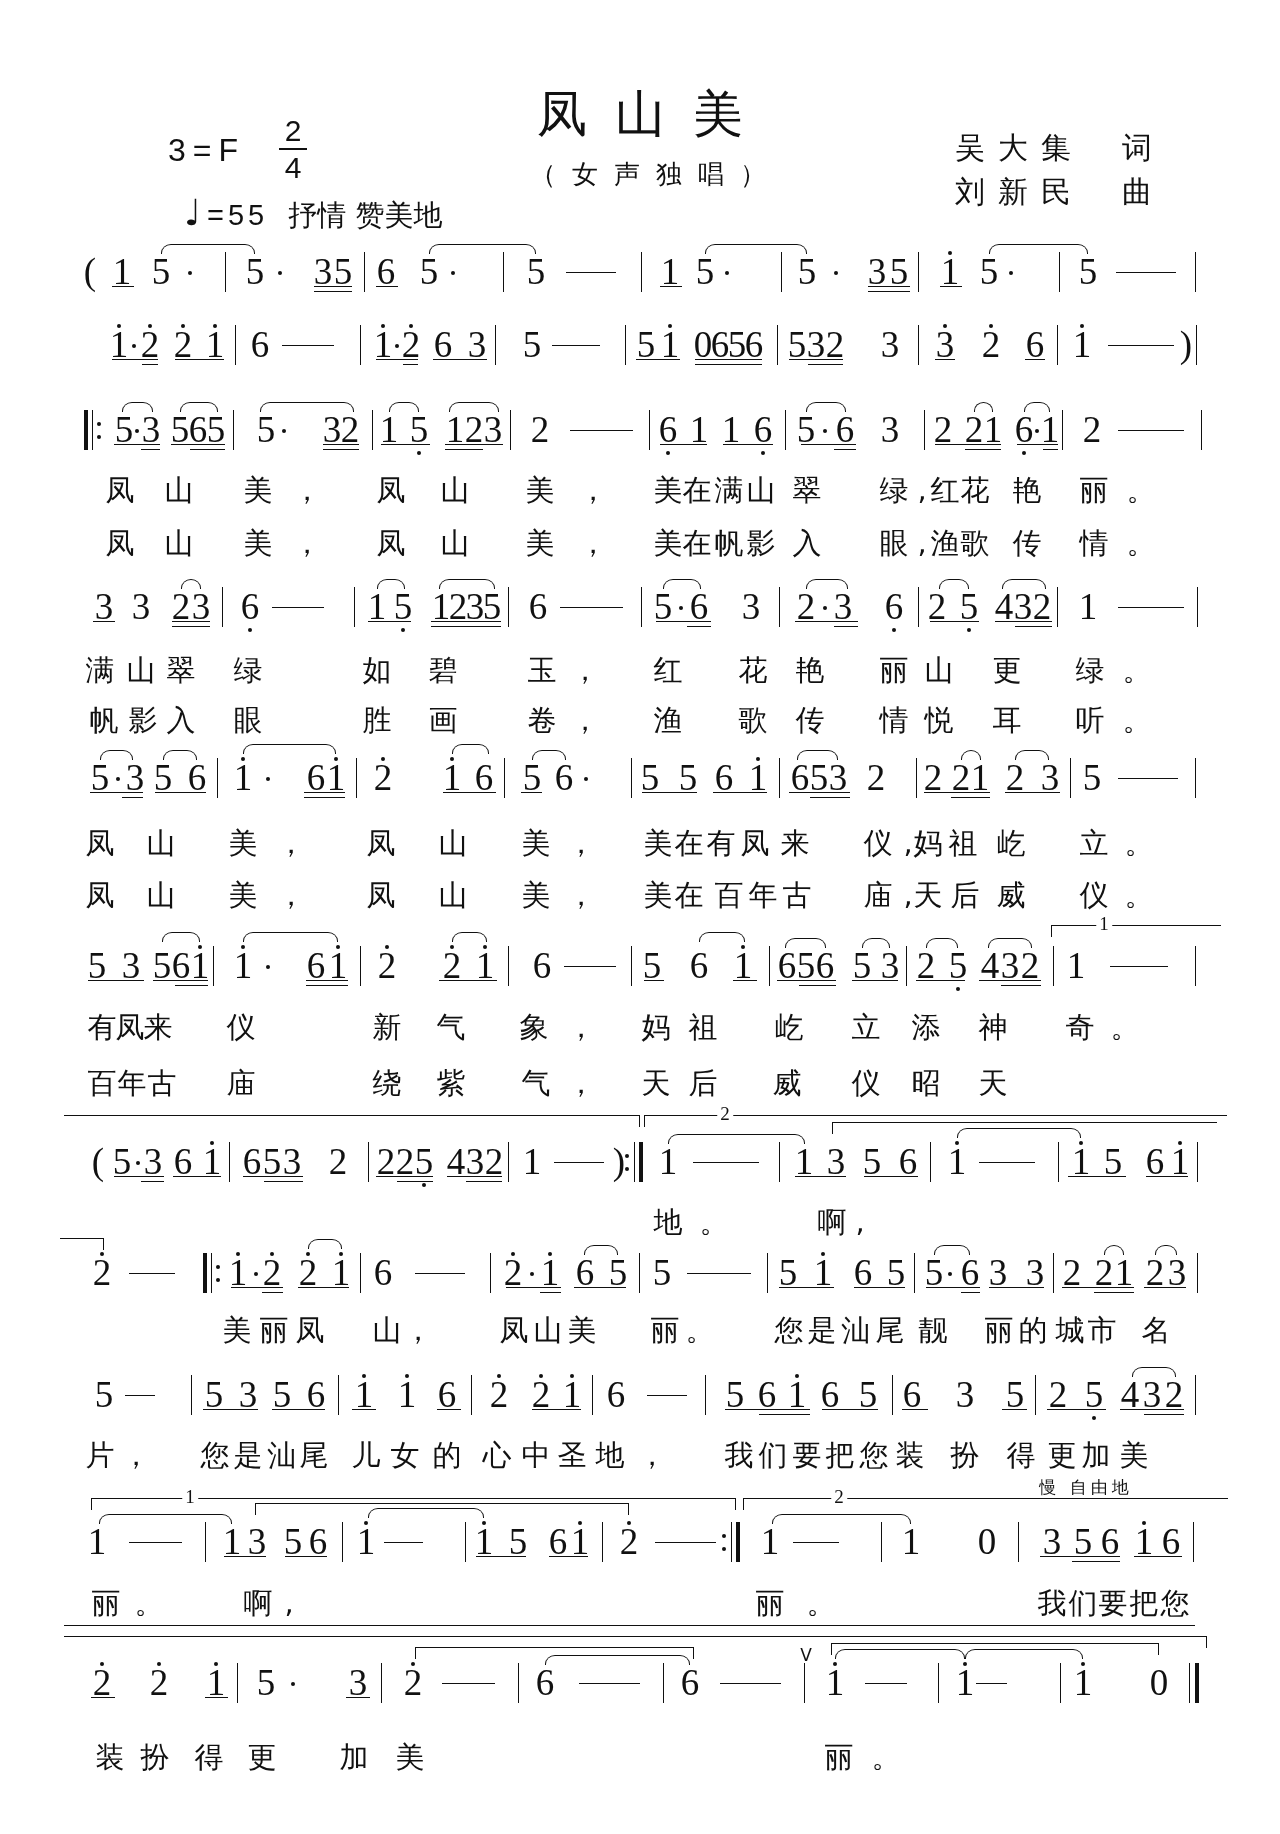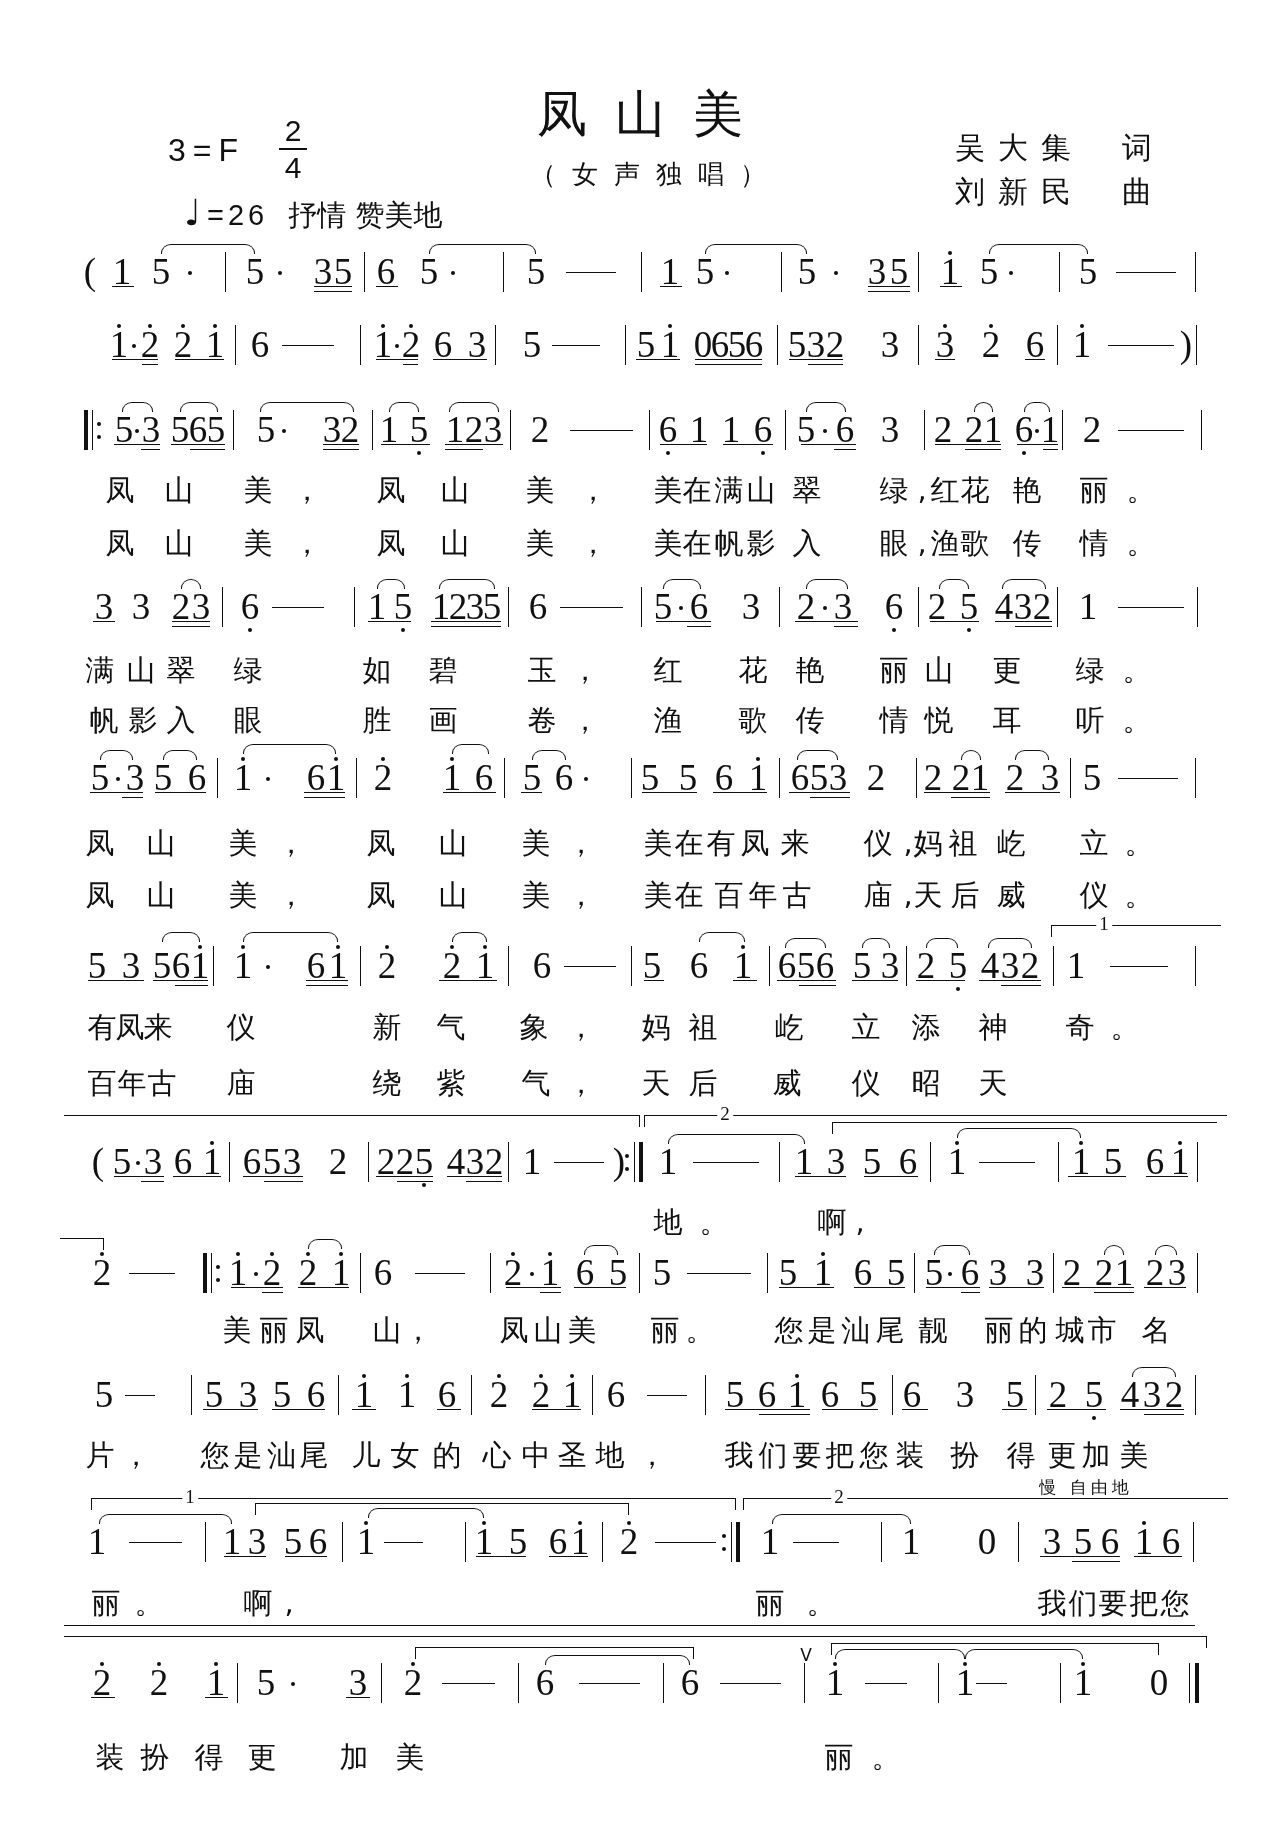--- a/index.html
+++ b/index.html
@@ -42,21 +42,21 @@
   <div>
     <div class="title">凤山美</div>
     <div class="subtitle">（女声独唱）</div>
     <div class="key">3=F</div>
     <div class="timesig">
       <div>2</div>
       <div class="frac"></div>
       <div>4</div>
     </div>
     <div class="tempo">
-      <span class="qn">♩</span><span class="bpm">=26</span><span class="expr">抒情 赞美地</span>
+      <span class="qn">♩</span><span class="bpm">=55</span><span class="expr">抒情 赞美地</span>
     </div>
     <div class="credit credit-lyr">
       <span class="cname">吴大集</span><span class="crole">词</span>
     </div>
     <div class="credit credit-com">
       <span class="cname">刘新民</span><span class="crole">曲</span>
     </div>
   </div>
   <div id="score">
       <div class="grp">

